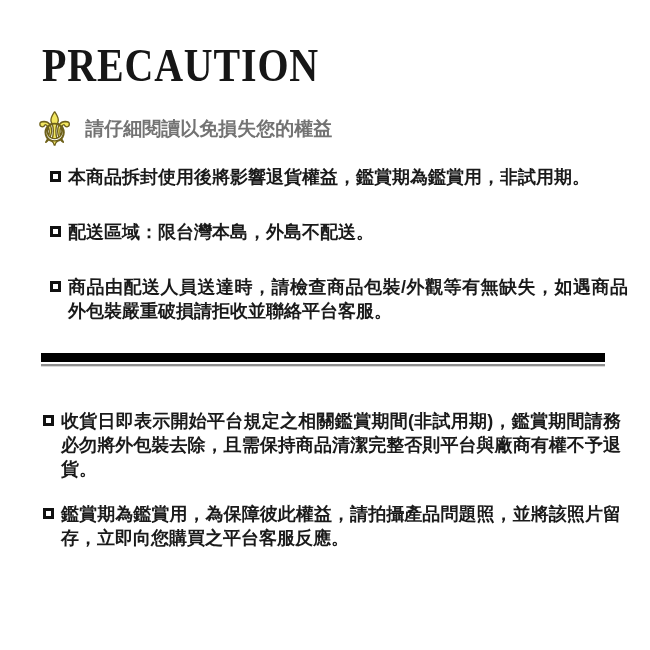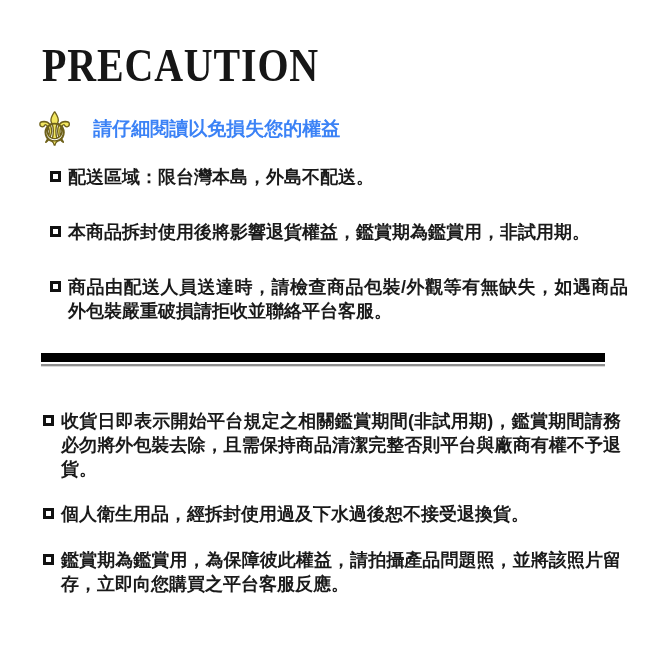--- a/index.html
+++ b/index.html
@@ -38,24 +38,24 @@
   }
   .fleur {
     font-family: "DejaVu Sans", sans-serif;
     font-size: 46px;
     line-height: 48px;
     color: var(--fleur-fill, #F2E65F);
     -webkit-text-stroke: 1.3px var(--fleur-outline, #6E611B);
     text-stroke: 1.3px var(--fleur-outline, #6E611B);
   }
   .intro-text {
-    margin-left: 18px;
+    margin-left: 10px;
     font-size: 19px;
     font-weight: 700;
-    color: #3b82f6;
+    color: #737373;
   }
   ul.notice-list {
     list-style: none;
     margin: 0;
     padding: 0;
   }
   ul.list1 { margin: 12px 0 0 50px; }
   ul.list2 { margin: 43px 0 0 43px; }
   ul.notice-list li {
     position: relative;
@@ -97,45 +97,41 @@
   <h1 class="title">PRECAUTION</h1>
 
   <div class="intro">
     <span class="fleur">⚜</span>
     <span class="intro-text">請仔細閱讀以免損失您的權益</span>
   </div>
 
   <ul class="notice-list list1">
     <li>
       <span class="sq"></span>
-      <span>配送區域：限台灣本島，外島不配送。</span>
+      <span>本商品拆封使用後將影響退貨權益，鑑賞期為鑑賞用，非試用期。</span>
     </li>
     <li>
       <span class="sq"></span>
-      <span>本商品拆封使用後將影響退貨權益，鑑賞期為鑑賞用，非試用期。</span>
+      <span>配送區域：限台灣本島，外島不配送。</span>
     </li>
     <li>
       <span class="sq"></span>
       <span>商品由配送人員送達時，請檢查商品包裝/外觀等有無缺失，如遇商品外包裝嚴重破損請拒收並聯絡平台客服。</span>
     </li>
   </ul>
 
   <div class="divider">
     <div class="divider-bar"></div>
     <div class="divider-line"></div>
   </div>
 
   <ul class="notice-list list2">
     <li>
       <span class="sq"></span>
       <span>收貨日即表示開始平台規定之相關鑑賞期間(非試用期)，鑑賞期間請務必勿將外包裝去除，且需保持商品清潔完整否則平台與廠商有權不予退貨。</span>
     </li>
     <li>
       <span class="sq"></span>
-      <span>個人衛生用品，經拆封使用過及下水過後恕不接受退換貨。</span>
-    </li>
-    <li>
-      <span class="sq"></span>
       <span>鑑賞期為鑑賞用，為保障彼此權益，請拍攝產品問題照，並將該照片留存，立即向您購買之平台客服反應。</span>
     </li>
   </ul>
 
 </div>
 
 </body></html>

